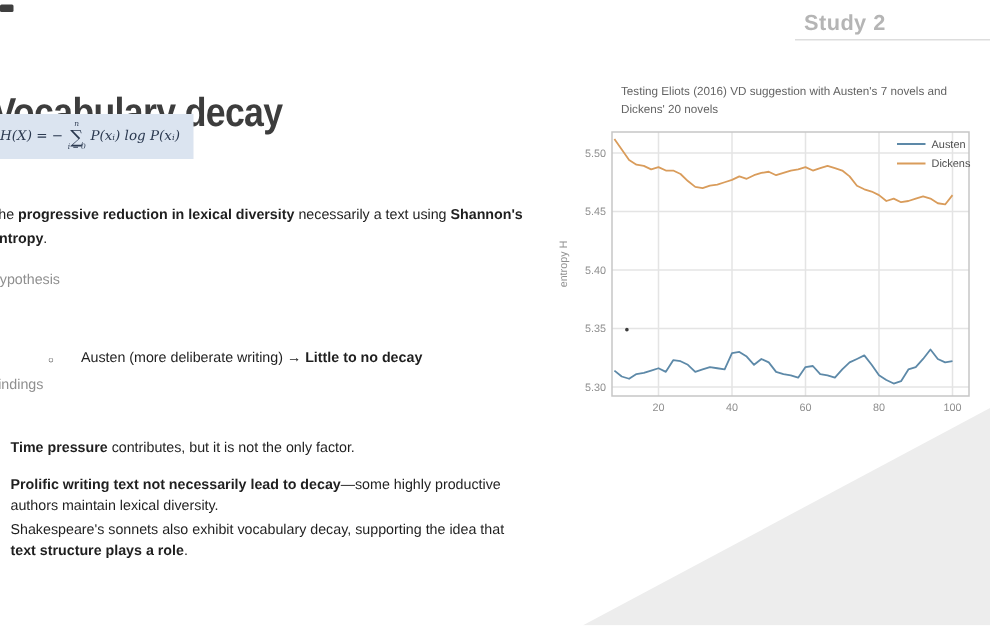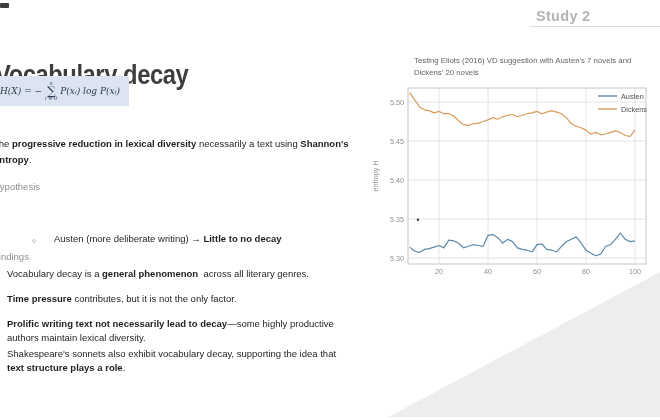--- a/index.html
+++ b/index.html
@@ -71,21 +71,20 @@
   <div class="rich t9 intro"><span>The </span><span class="b">progressive reduction in lexical diversity</span><span> necessarily a text using </span><span class="b">Shannon's Entropy</span><span>.</span></div>
 
   <div class="sec hyp-heading">Hypothesis</div>
 
   <div class="subrow t9 sub2">
     <span class="marker">○</span>
     <span class="rich" style="position:static"><span>Austen (more deliberate writing) → </span><span class="b">Little to no decay</span></span>
   </div>
 
   <div class="sec find-heading">Findings</div>
-  <div class="rich t9 f1"><span>Vocabulary decay is a </span><span class="b">general phenomenon</span><span>  across all literary genres.</span></div>
   <div class="rich t9 f2"><span class="b">Time pressure</span><span> contributes, but it is not the only factor.</span></div>
   <div class="rich t9 f3"><span class="b">Prolific writing text not necessarily lead to decay</span><span>—some highly productive authors maintain lexical diversity.</span></div>
   <div class="rich t9 f4"><span>Shakespeare's sonnets also exhibit vocabulary decay, supporting the idea that </span><span class="b">text structure plays a role</span><span>.</span></div>
 
   <div class="chart-panel">
     <div class="chart-title ct1">Testing Eliots (2016) VD suggestion with Austen's 7 novels and</div>
     <div class="chart-title ct2">Dickens' 20 novels</div>
     <svg width="290" height="207" viewBox="0 0 290 207">
         <rect x="38" y="10" width="238" height="176" fill="#ffffff"></rect>
         <line x1="38" x2="276" y1="180" y2="180" stroke="#e4e4e4" stroke-width="1"></line>

